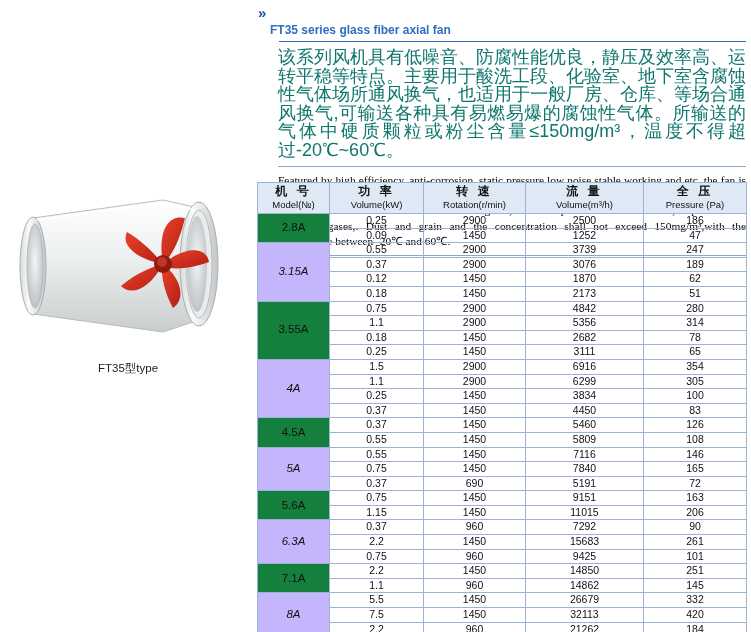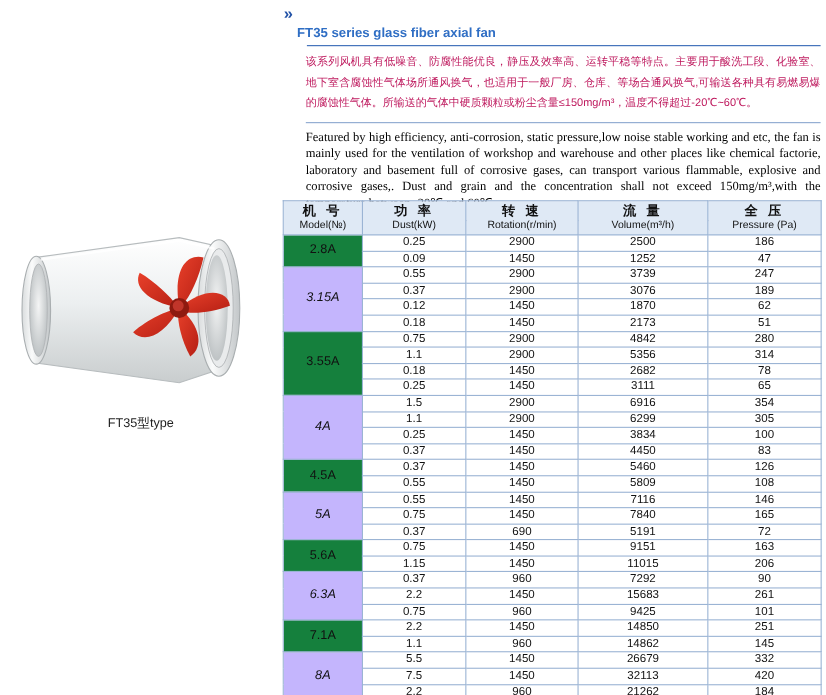--- a/index.html
+++ b/index.html
@@ -57,25 +57,25 @@
   }
   .hr-blue {
     margin-left: 21px;
     margin-top: 3px;
     border-bottom: 1px solid #3466b5;
     width: 467px;
   }
   .para-cn {
     margin-left: 20px;
     margin-top: 6px;
-    font-size: 10px;
+    font-size: 18px;
     line-height: 18.5px;
     text-align: justify;
     width: 468px;
-    color: #be185d;
+    color: #0f766e;
     font-family: "Liberation Sans", sans-serif;
   }
   .hr-thin {
     margin-left: 20px;
     margin-top: 7px;
     border-bottom: 1px solid #8aa7cf;
     width: 468px;
   }
   .para-en {
     margin-left: 20px;
@@ -91,21 +91,21 @@
     margin-left: 20px;
     margin-top: 6px;
     border-bottom: 1px solid #8aa7cf;
     width: 468px;
   }
 
   
   .product {
     position: absolute;
     left: 8px;
-    top: 196px;
+    top: 180px;
     width: 240px;
     text-align: center;
   }
   .fan-svg { display: block; margin: 0 auto; }
   .caption {
     font-size: 11.5px;
     color: #222;
     margin-top: 6px;
     font-family: "Liberation Sans", sans-serif;
   }
@@ -228,21 +228,21 @@
           <col class="col5">
       </colgroup>
       <thead>
         <tr>
           <th>
             <span class="th-cn">机 号</span>
             <span class="th-en">Model(№)</span>
           </th>
           <th>
             <span class="th-cn">功 率</span>
-            <span class="th-en">Dust(kW)</span>
+            <span class="th-en">Volume(kW)</span>
           </th>
           <th>
             <span class="th-cn">转 速</span>
             <span class="th-en">Rotation(r/min)</span>
           </th>
           <th>
             <span class="th-cn">流 量</span>
             <span class="th-en">Volume(m³/h)</span>
           </th>
           <th>

